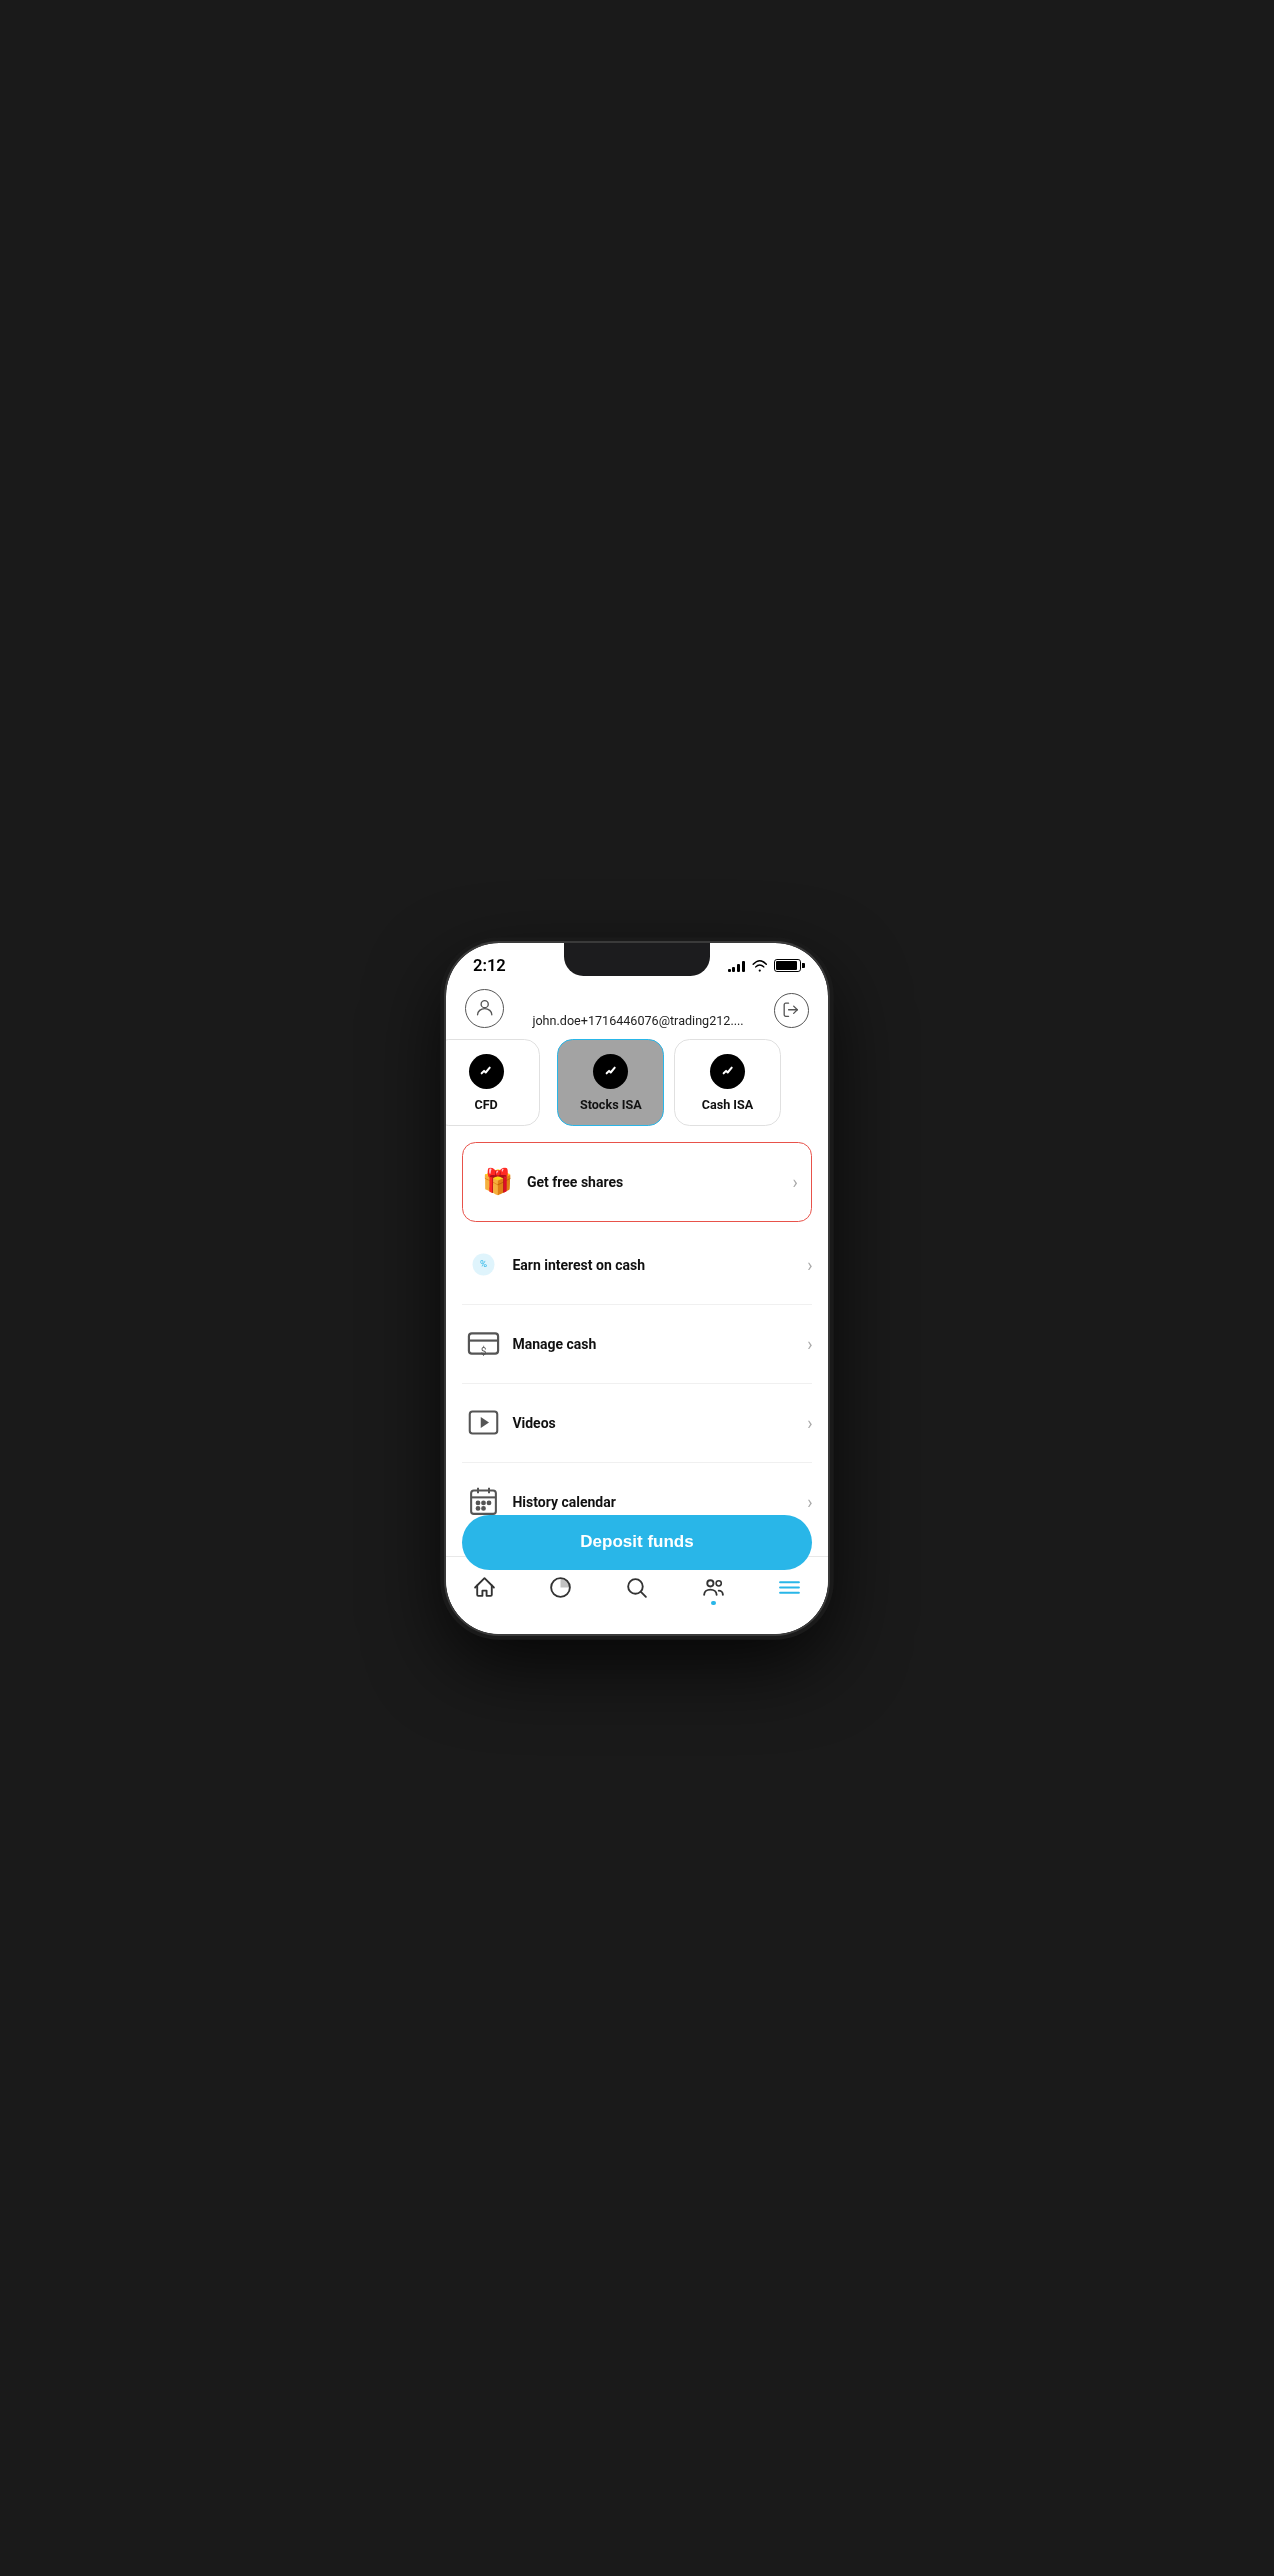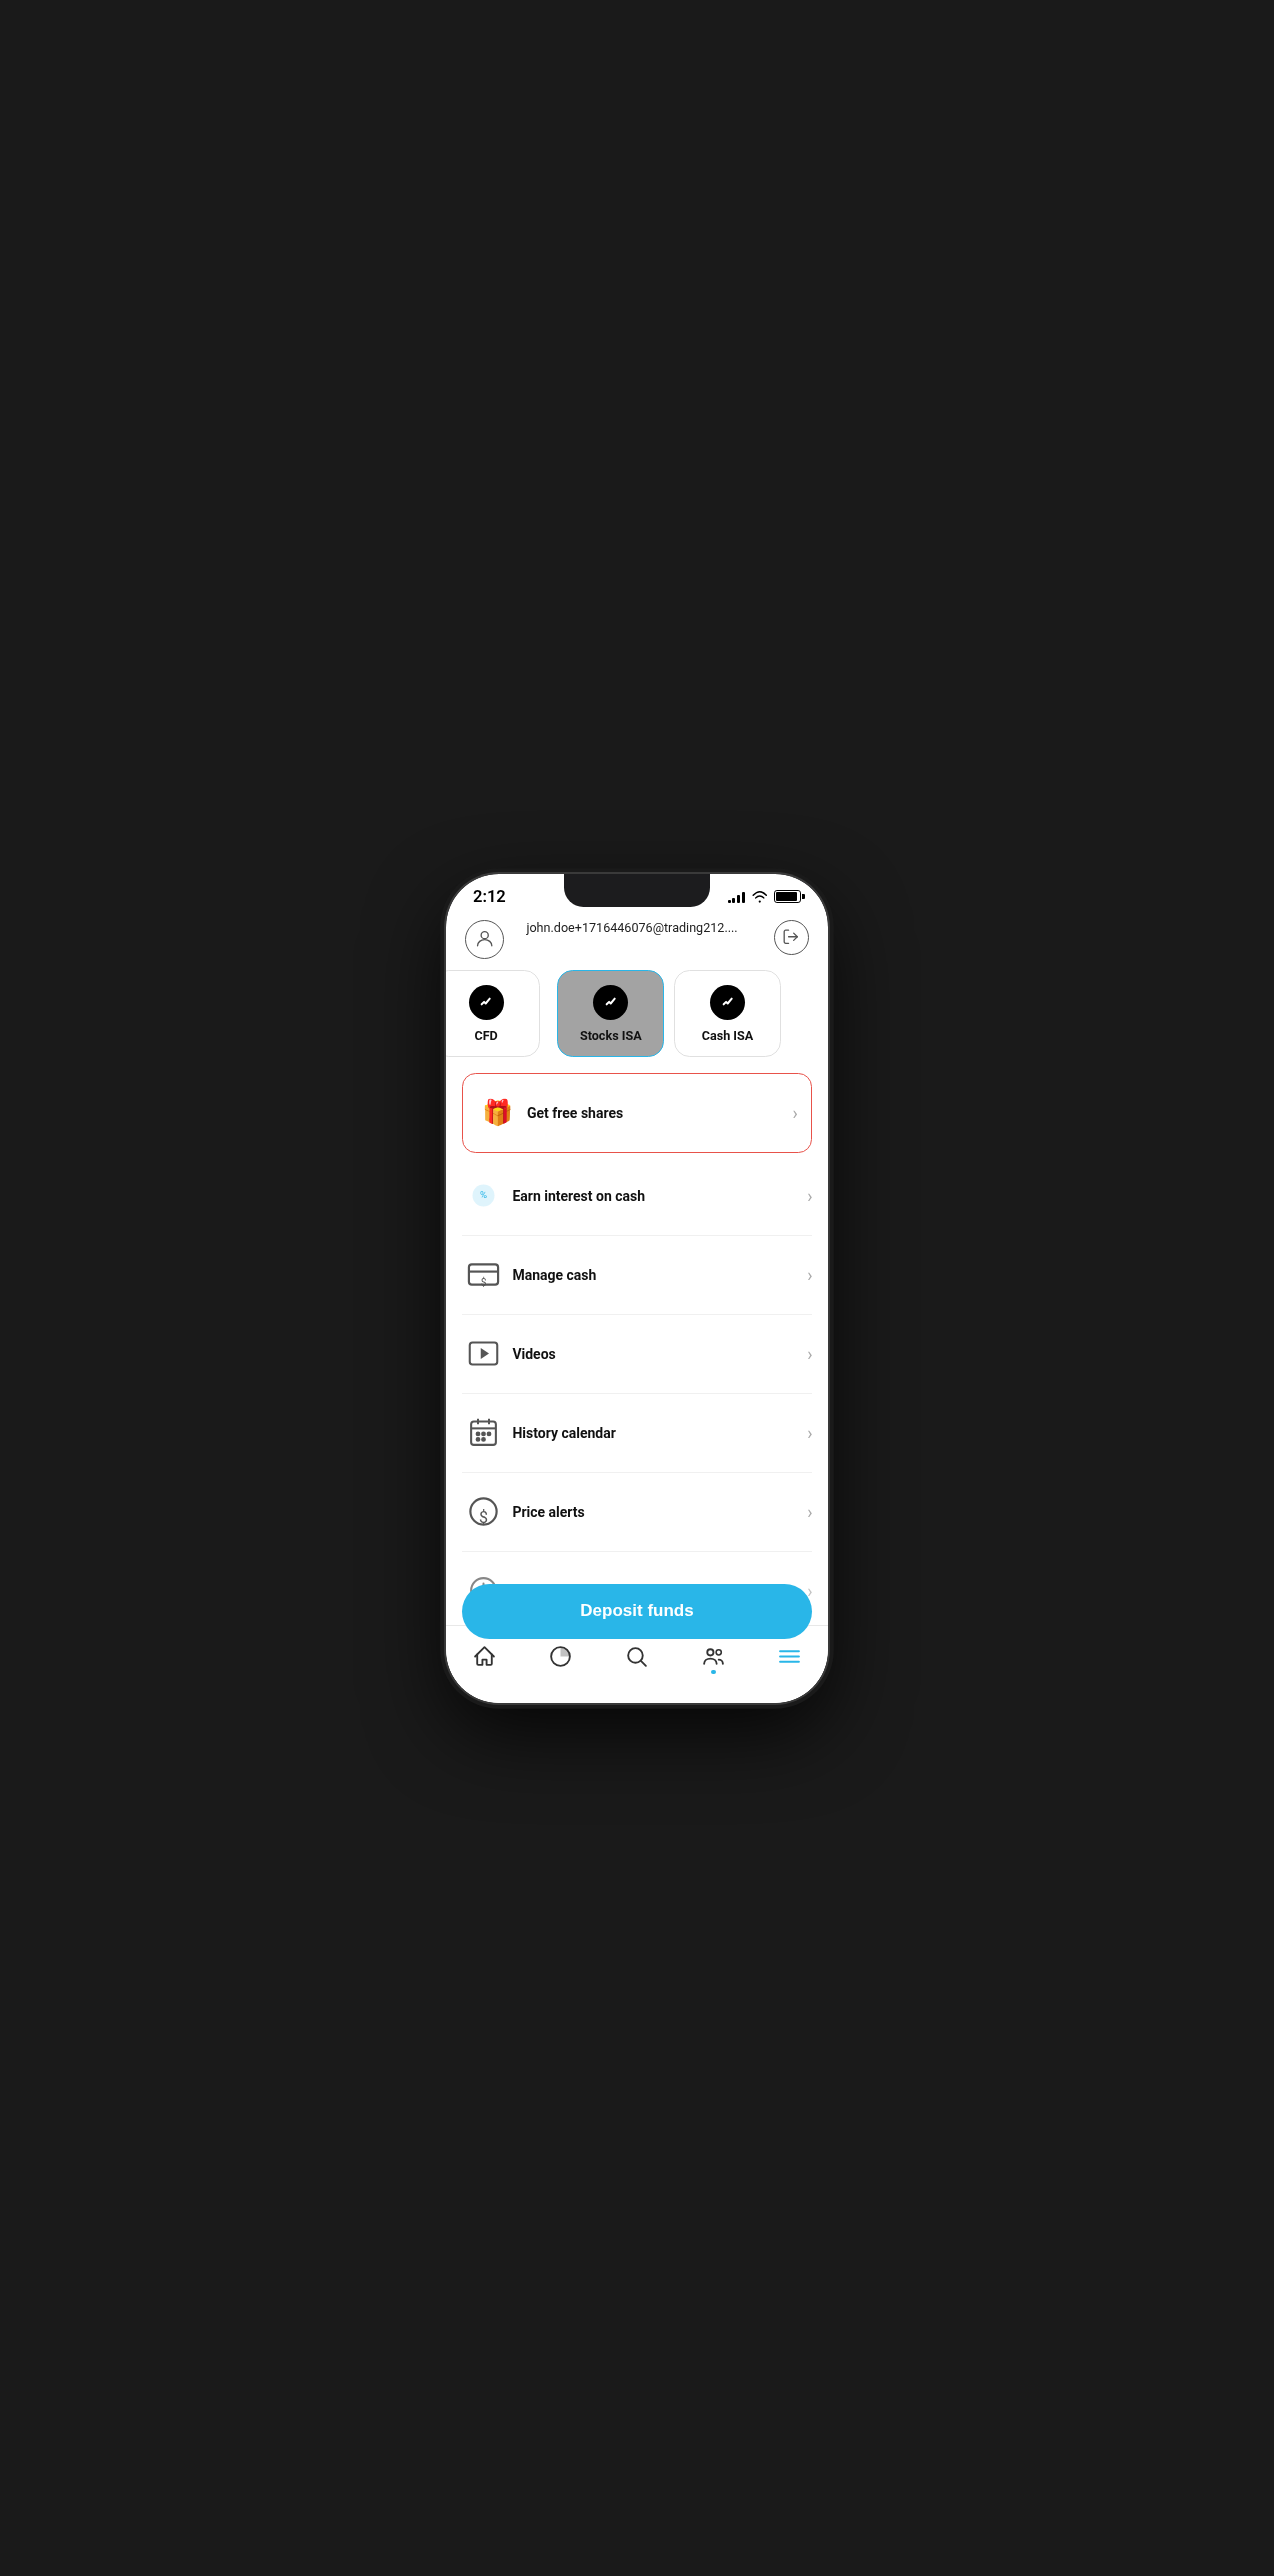--- a/index.html
+++ b/index.html
@@ -8,21 +8,21 @@
       background: #1a1a1a;
       display: flex;
       justify-content: center;
       align-items: center;
       min-height: 100vh;
       font-family: -apple-system, BlinkMacSystemFont, 'Segoe UI', Roboto, sans-serif;
     }
 
     .phone-frame {
       width: 382px;
-      height: 829px;
+      height: 691px;
       background: #1c1c1e;
       border-radius: 53px;
       position: relative;
       overflow: hidden;
       box-shadow: 0 0 0 1.9px #3a3a3a, 0 0 0 5.8px #1a1a1a, 0 29px 78px rgba(0,0,0,0.8);
     }
 
     .phone-screen {
       position: absolute;
       top: 0;
@@ -108,23 +108,23 @@
     .battery-fill {
       height: 100%;
       background: #000;
       border-radius: 1px;
       width: 90%;
     }
 
     
     .header {
       display: flex;
-      align-items: flex-start;
+      align-items: flex-end;
       padding: 7.8px 19.4px 11.7px;
-      gap: 22px;
+      gap: 28px;
     }
 
     .avatar-icon {
       width: 39px;
       height: 39px;
       border: 1.5px solid #555;
       border-radius: 50%;
       display: flex;
       align-items: center;
       justify-content: center;

